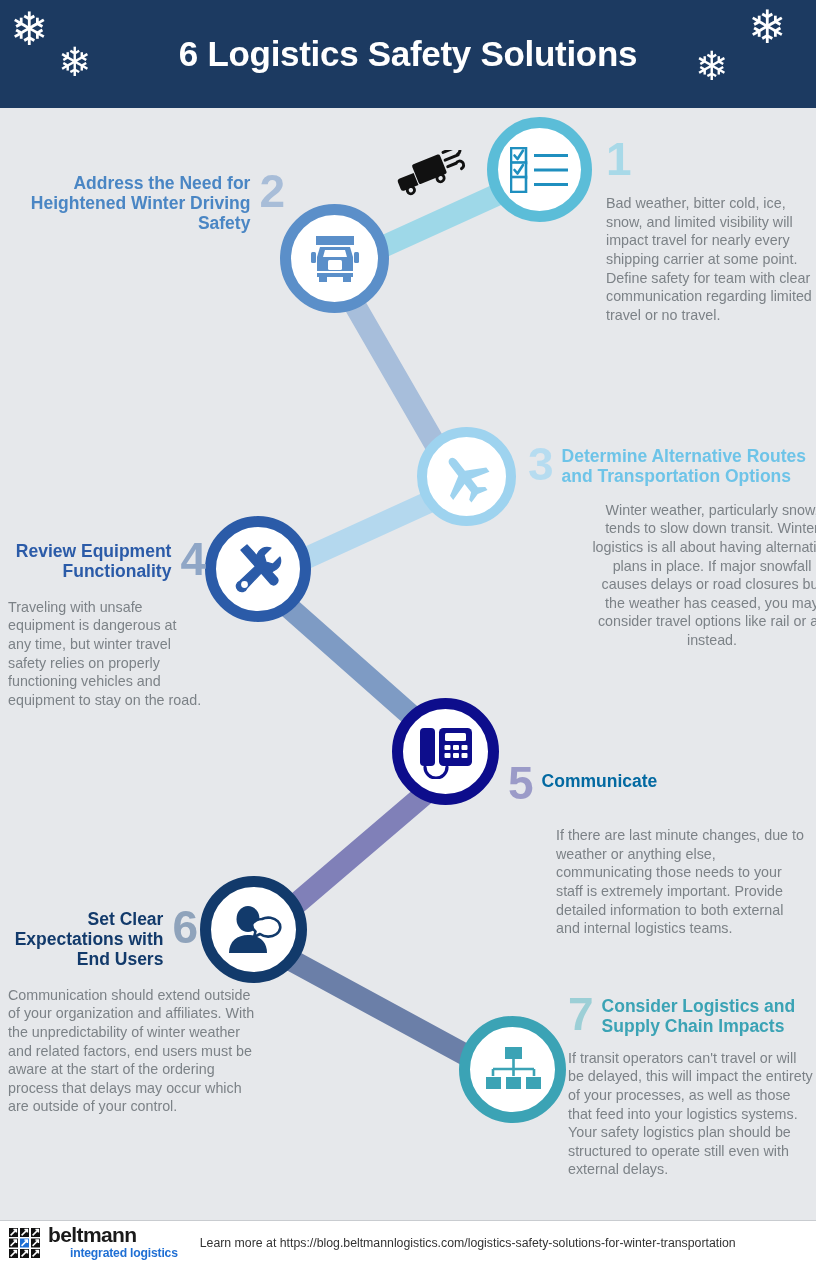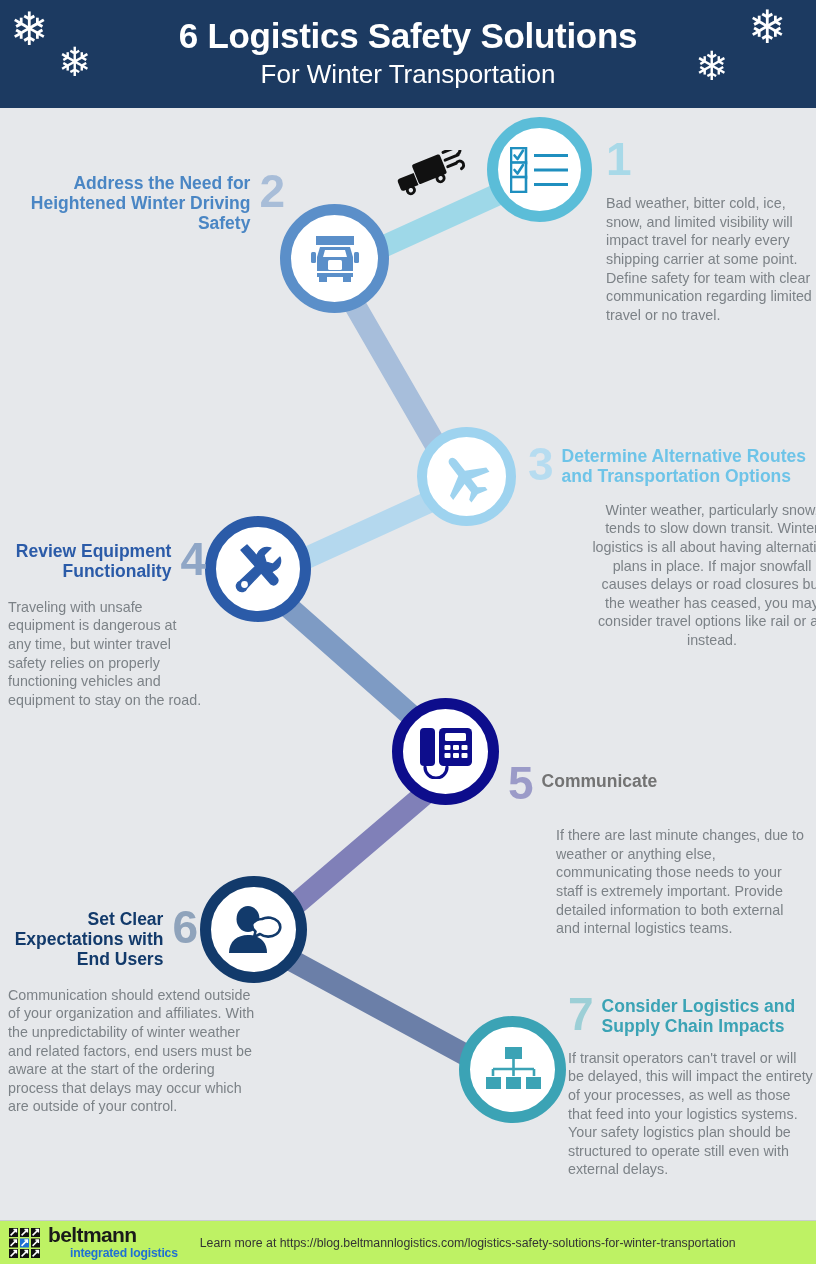--- a/index.html
+++ b/index.html
@@ -52,21 +52,21 @@
   }
   .body-text {
     font-size: 14.3px; line-height: 1.30; color: #7c8287; font-weight: 400;
   }
   .t-right { text-align: right; }
   .t-left  { text-align: left; }
 
   
   .footer {
     position: absolute; left: 0; bottom: 0; width: 816px; height: 44px;
-    background: #bef264; border-top: 1px solid #c9ccd0;
+    background: #ffffff; border-top: 1px solid #c9ccd0;
     display: flex; align-items: center;
   }
   .logo-wrap { display: flex; align-items: center; margin-left: 8px; }
   .logo-mark { width: 34px; height: 32px; flex: none; }
   .logo-txt { margin-left: 6px; line-height: 1; }
   .logo-name {
     font-size: 21px; font-weight: 700; color: #1a1a1a; letter-spacing: -0.6px;
     line-height: 1;
   }
   .logo-tag {
@@ -82,21 +82,20 @@
 
 <div id="page">
 
   <div class="header">
     <span class="flake" style="left:10px;  top:6px;  font-size:46px;">❄</span>
     <span class="flake" style="left:58px;  top:42px; font-size:40px;">❄</span>
     <span class="flake" style="left:695px; top:46px; font-size:40px;">❄</span>
     <span class="flake" style="left:748px; top:4px;  font-size:46px;">❄</span>
     <div class="header-inner">
       <div class="title-main">6 Logistics Safety Solutions</div>
-      <div class="title-sub">For Winter Transportation</div>
     </div>
   </div>
 
   <div class="ribbon" style="left:334px; top:258px; width:212px; height:22px; background:#9ed8e8;
               transform: rotate(-24.5deg);"></div>
 
   <div class="ribbon" style="left:334px; top:258px; width:250px; height:22px; background:#a7bedb;
               transform: rotate(60deg);"></div>
 
   <div class="ribbon" style="left:258px; top:569px; width:228px; height:22px; background:#b4d8ee;
@@ -231,21 +230,21 @@
     <div class="head-row right-align">
       <div class="steptitle t-right" style="color:#2b5ba8; padding-top:4px;">Review Equipment Functionality</div>
       <div class="stepnum" style="color:#8fa6c6; margin-left:9px;">4</div>
     </div>
     <div class="body-text t-left" style="margin-top:16px; width:195px;">Traveling with unsafe equipment is dangerous at any time, but winter travel safety relies on properly functioning vehicles and equipment to stay on the road.</div>
   </div>
 
   <div class="block" style="left:508px; top:762px; width:306px;">
     <div class="head-row">
       <div class="stepnum" style="color:#9b9bc8; margin-right:8px;">5</div>
-      <div class="steptitle t-left" style="color:#737373; padding-top:10px;">Communicate</div>
+      <div class="steptitle t-left" style="color:#0369a1; padding-top:10px;">Communicate</div>
     </div>
     <div class="body-text t-left" style="margin-top:22px; width:250px; margin-left:48px;">If there are last minute changes, due to weather or anything else, communicating those needs to your staff is extremely important. Provide detailed information to both external and internal logistics teams.</div>
   </div>
 
   <div class="block" style="left:8px; top:906px; width:190px;">
     <div class="head-row right-align">
       <div class="steptitle t-right" style="color:#123a6b; padding-top:4px;">Set Clear Expectations with End Users</div>
       <div class="stepnum" style="color:#8fa3bb; margin-left:9px;">6</div>
     </div>
     <div class="body-text t-left" style="margin-top:16px; width:247px;">Communication should extend outside of your organization and affiliates. With the unpredictability of winter weather and related factors, end users must be aware at the start of the ordering process that delays may occur which are outside of your control.</div>

